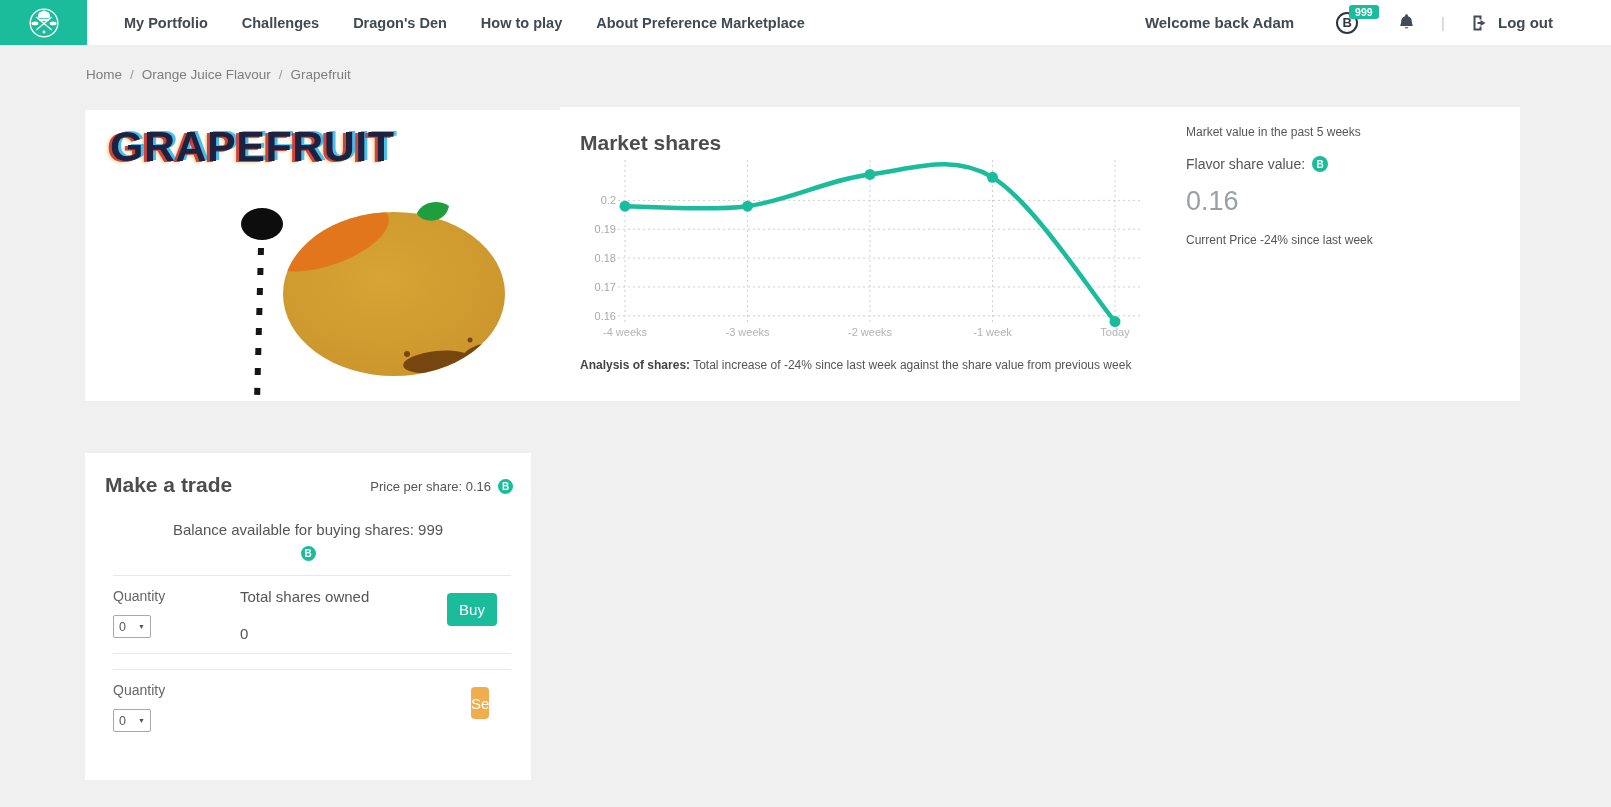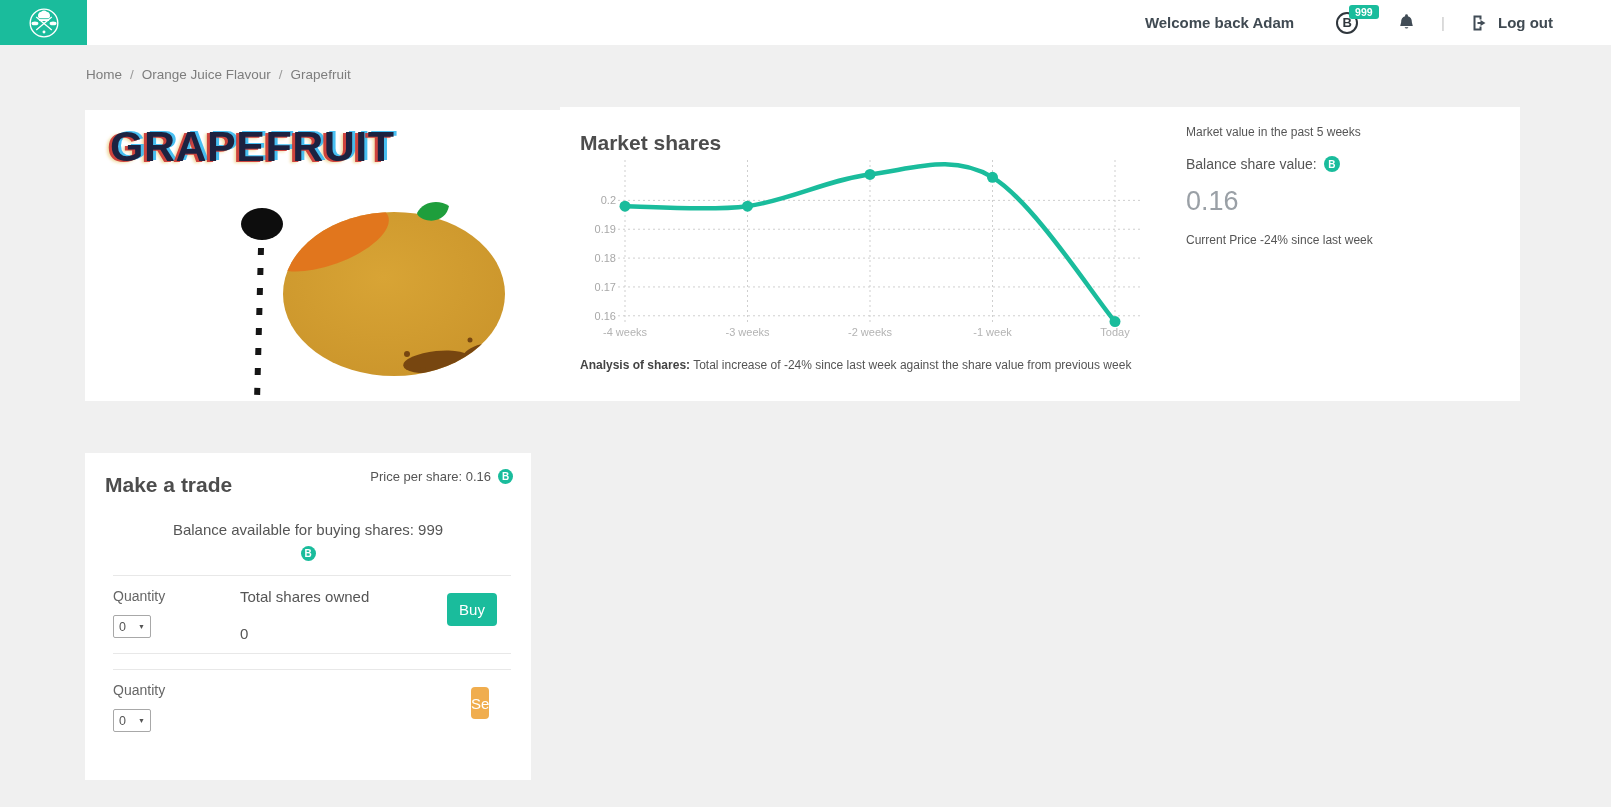--- a/index.html
+++ b/index.html
@@ -49,21 +49,21 @@
   .mkt-cur { font-size:14px; color:#555; display:flex; align-items:center; gap:7px; margin-bottom:14px; }
   .mkt-val { font-size:27px; color:#9aa0a6; margin-bottom:16px; }
   .mkt-note { font-size:12px; color:#555; }
 
   .bcoin { width:16px; height:16px; background:var(--accent); border-radius:50%; color:#fff; font-size:10px; font-weight:700; display:inline-flex; align-items:center; justify-content:center; flex:0 0 auto; }
   .bcoin.small { width:15px; height:15px; }
 
   
   .row2 { display:flex; margin:52px 91px 0 85px; gap:29px; align-items:flex-start; }
   .trade-card { width:446px; height:327px; background:#fff; position:relative; padding:0 20px; flex:0 0 auto; }
-  .pps { position:absolute; right:18px; top:16px; font-size:13px; color:#555; display:flex; align-items:center; gap:7px; }
+  .pps { position:absolute; right:18px; top:26px; font-size:13px; color:#555; display:flex; align-items:center; gap:7px; }
   .trade-title { font-size:21px; font-weight:700; color:#4d4d4d; padding-top:20px; }
   .balance-line { font-size:15px; color:#555; margin-top:24px; display:flex; align-items:center; gap:8px;flex-direction:column; }
   .t-hr { border:none; border-top:1px solid #e8e8e8; margin:14px 0 0 8px; }
   .trade-row { display:flex; margin:12px 0 0 8px; align-items:flex-start; }
   .qty-col { width:127px; }
   .qty-label { font-size:14px; color:#666; }
   .qty-select { margin-top:11px; width:38px; height:23px; border:1px solid #a8a8a8; border-radius:2px; background:#fff; font-size:12.5px; color:#555; display:flex; align-items:center; justify-content:space-between; padding:0 5px; cursor:pointer; }
   .qty-caret { font-size:7px; color:#555; }
   .owned-col { width:170px; }
   .owned-label { font-size:15px; color:#555; }
@@ -85,20 +85,27 @@
     <svg width="38" height="38" viewBox="0 0 44 44">
       <circle cx="22" cy="22" r="16" fill="none" stroke="#fff" stroke-width="1.6"></circle>
       <path d="M16.5 16.5 a4.2 4.2 0 0 1 2.2 -7.4 a5 5 0 0 1 6.6 0 a4.2 4.2 0 0 1 2.2 7.4 z" fill="#fff"></path>
       <rect x="16.5" y="17.5" width="11" height="2.2" fill="#fff"></rect>
       <line x1="13" y1="30" x2="31" y2="15" stroke="#fff" stroke-width="1.5"></line>
       <line x1="13" y1="15" x2="31" y2="30" stroke="#fff" stroke-width="1.5"></line>
       <ellipse cx="11.5" cy="22.5" rx="4" ry="2.2" fill="#fff"></ellipse>
       <ellipse cx="32.5" cy="22.5" rx="4" ry="2.2" fill="#fff"></ellipse>
       <circle cx="22" cy="32.5" r="1.7" fill="#fff"></circle>
     </svg>
+  </div>
+  <div class="nav-links">
+    <a class="nav-link">My Portfolio</a>
+    <a class="nav-link">Challenges</a>
+    <a class="nav-link">Dragon's Den</a>
+    <a class="nav-link">How to play</a>
+    <a class="nav-link">About Preference Marketplace</a>
   </div>
   <div class="nav-right">
     <span class="welcome">Welcome back Adam</span>
     <span class="coin-wrap">
       <span class="coin">B</span>
       <span class="coin-badge">999</span>
     </span>
     <span class="bell">
       <svg width="17" height="19" viewBox="0 0 17 19">
         <path d="M8.5 1.2 a1.4 1.4 0 0 1 1.4 1.4 v0.6 c2.6 0.6 4 2.7 4 6.2 l0.9 3.6 h-12.6 l0.9 -3.6 c0 -3.5 1.4 -5.6 4 -6.2 v-0.6 a1.4 1.4 0 0 1 1.4 -1.4 z" fill="#414c56"></path>
@@ -187,21 +194,21 @@
         <circle cx="288" cy="19.424778761061958" r="5.5" fill="#1abc9c"></circle>
         <circle cx="410.5" cy="22.309734513274353" r="5.5" fill="#1abc9c"></circle>
         <circle cx="533" cy="166.5575221238938" r="5.5" fill="#1abc9c"></circle>
       </svg>
     <div class="analysis">
       <b>Analysis of shares:</b><span> Total increase of -24% since last week against the share value from previous week</span>
     </div>
     <div class="mkt-info">
       <div class="mkt-sub">Market value in the past 5 weeks</div>
       <div class="mkt-cur">
-        <span>Balance share value:</span>
+        <span>Flavor share value:</span>
         <span class="bcoin">B</span>
       </div>
       <div class="mkt-val">0.16</div>
       <div class="mkt-note">Current Price -24% since last week</div>
     </div>
   </div>
 </div>
 
 <div class="row2">
 

